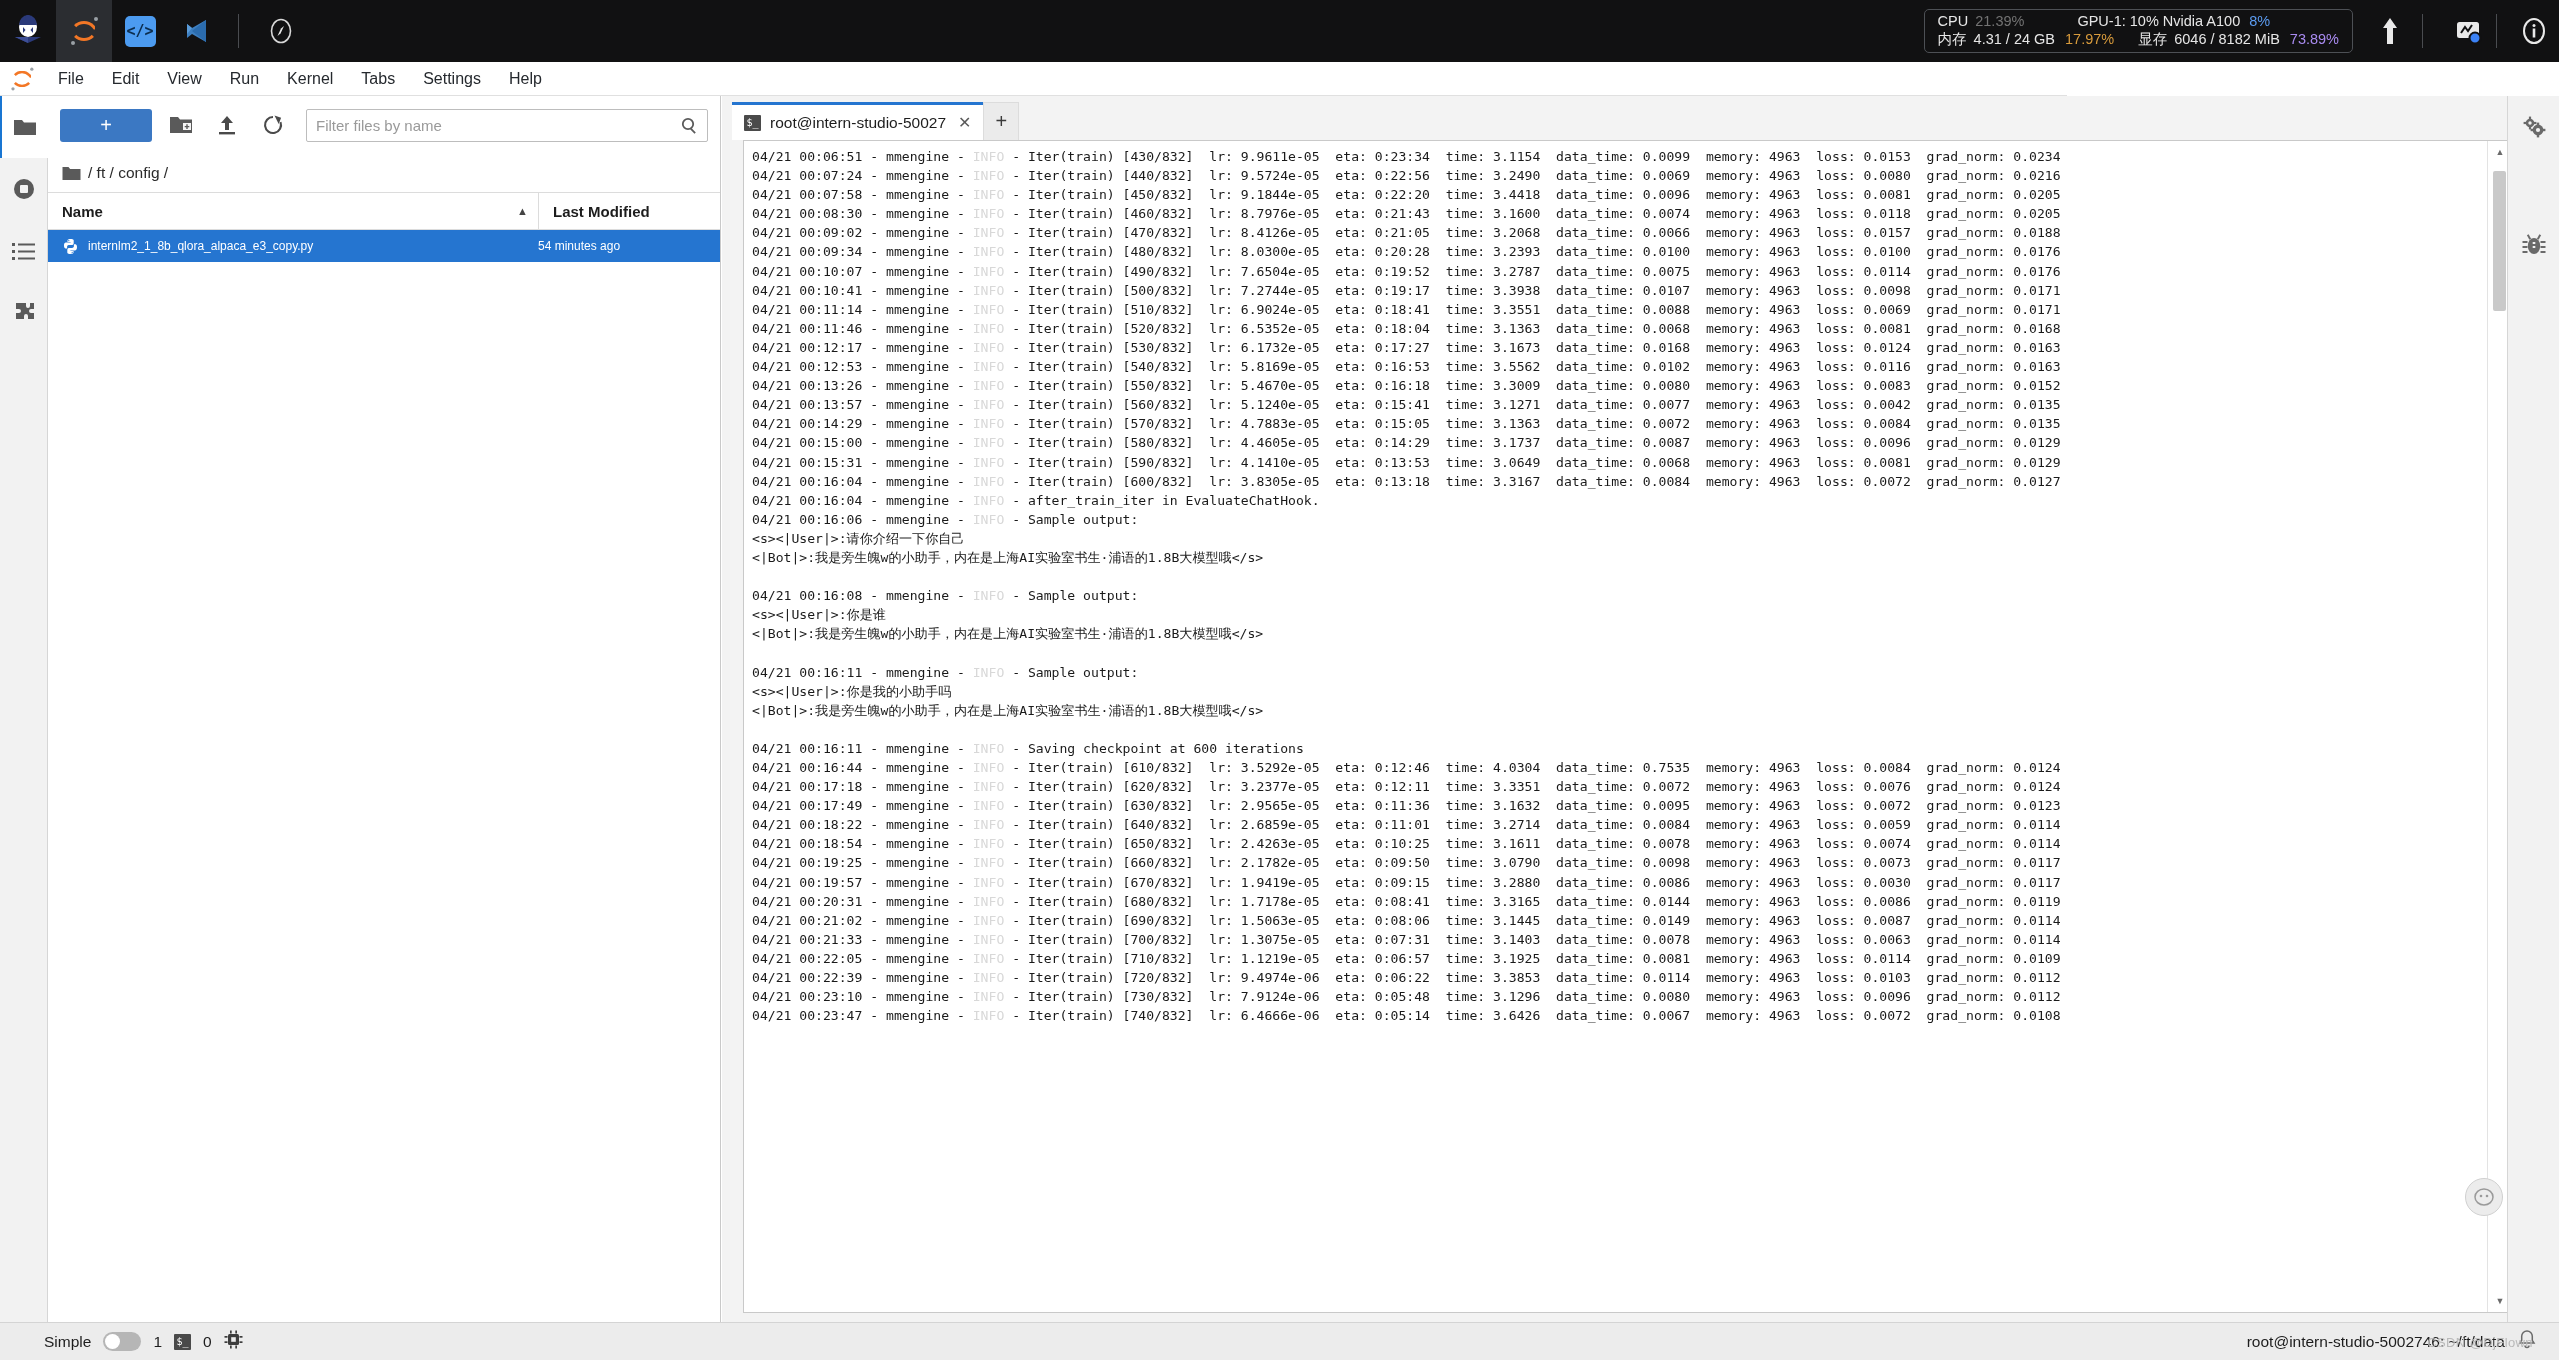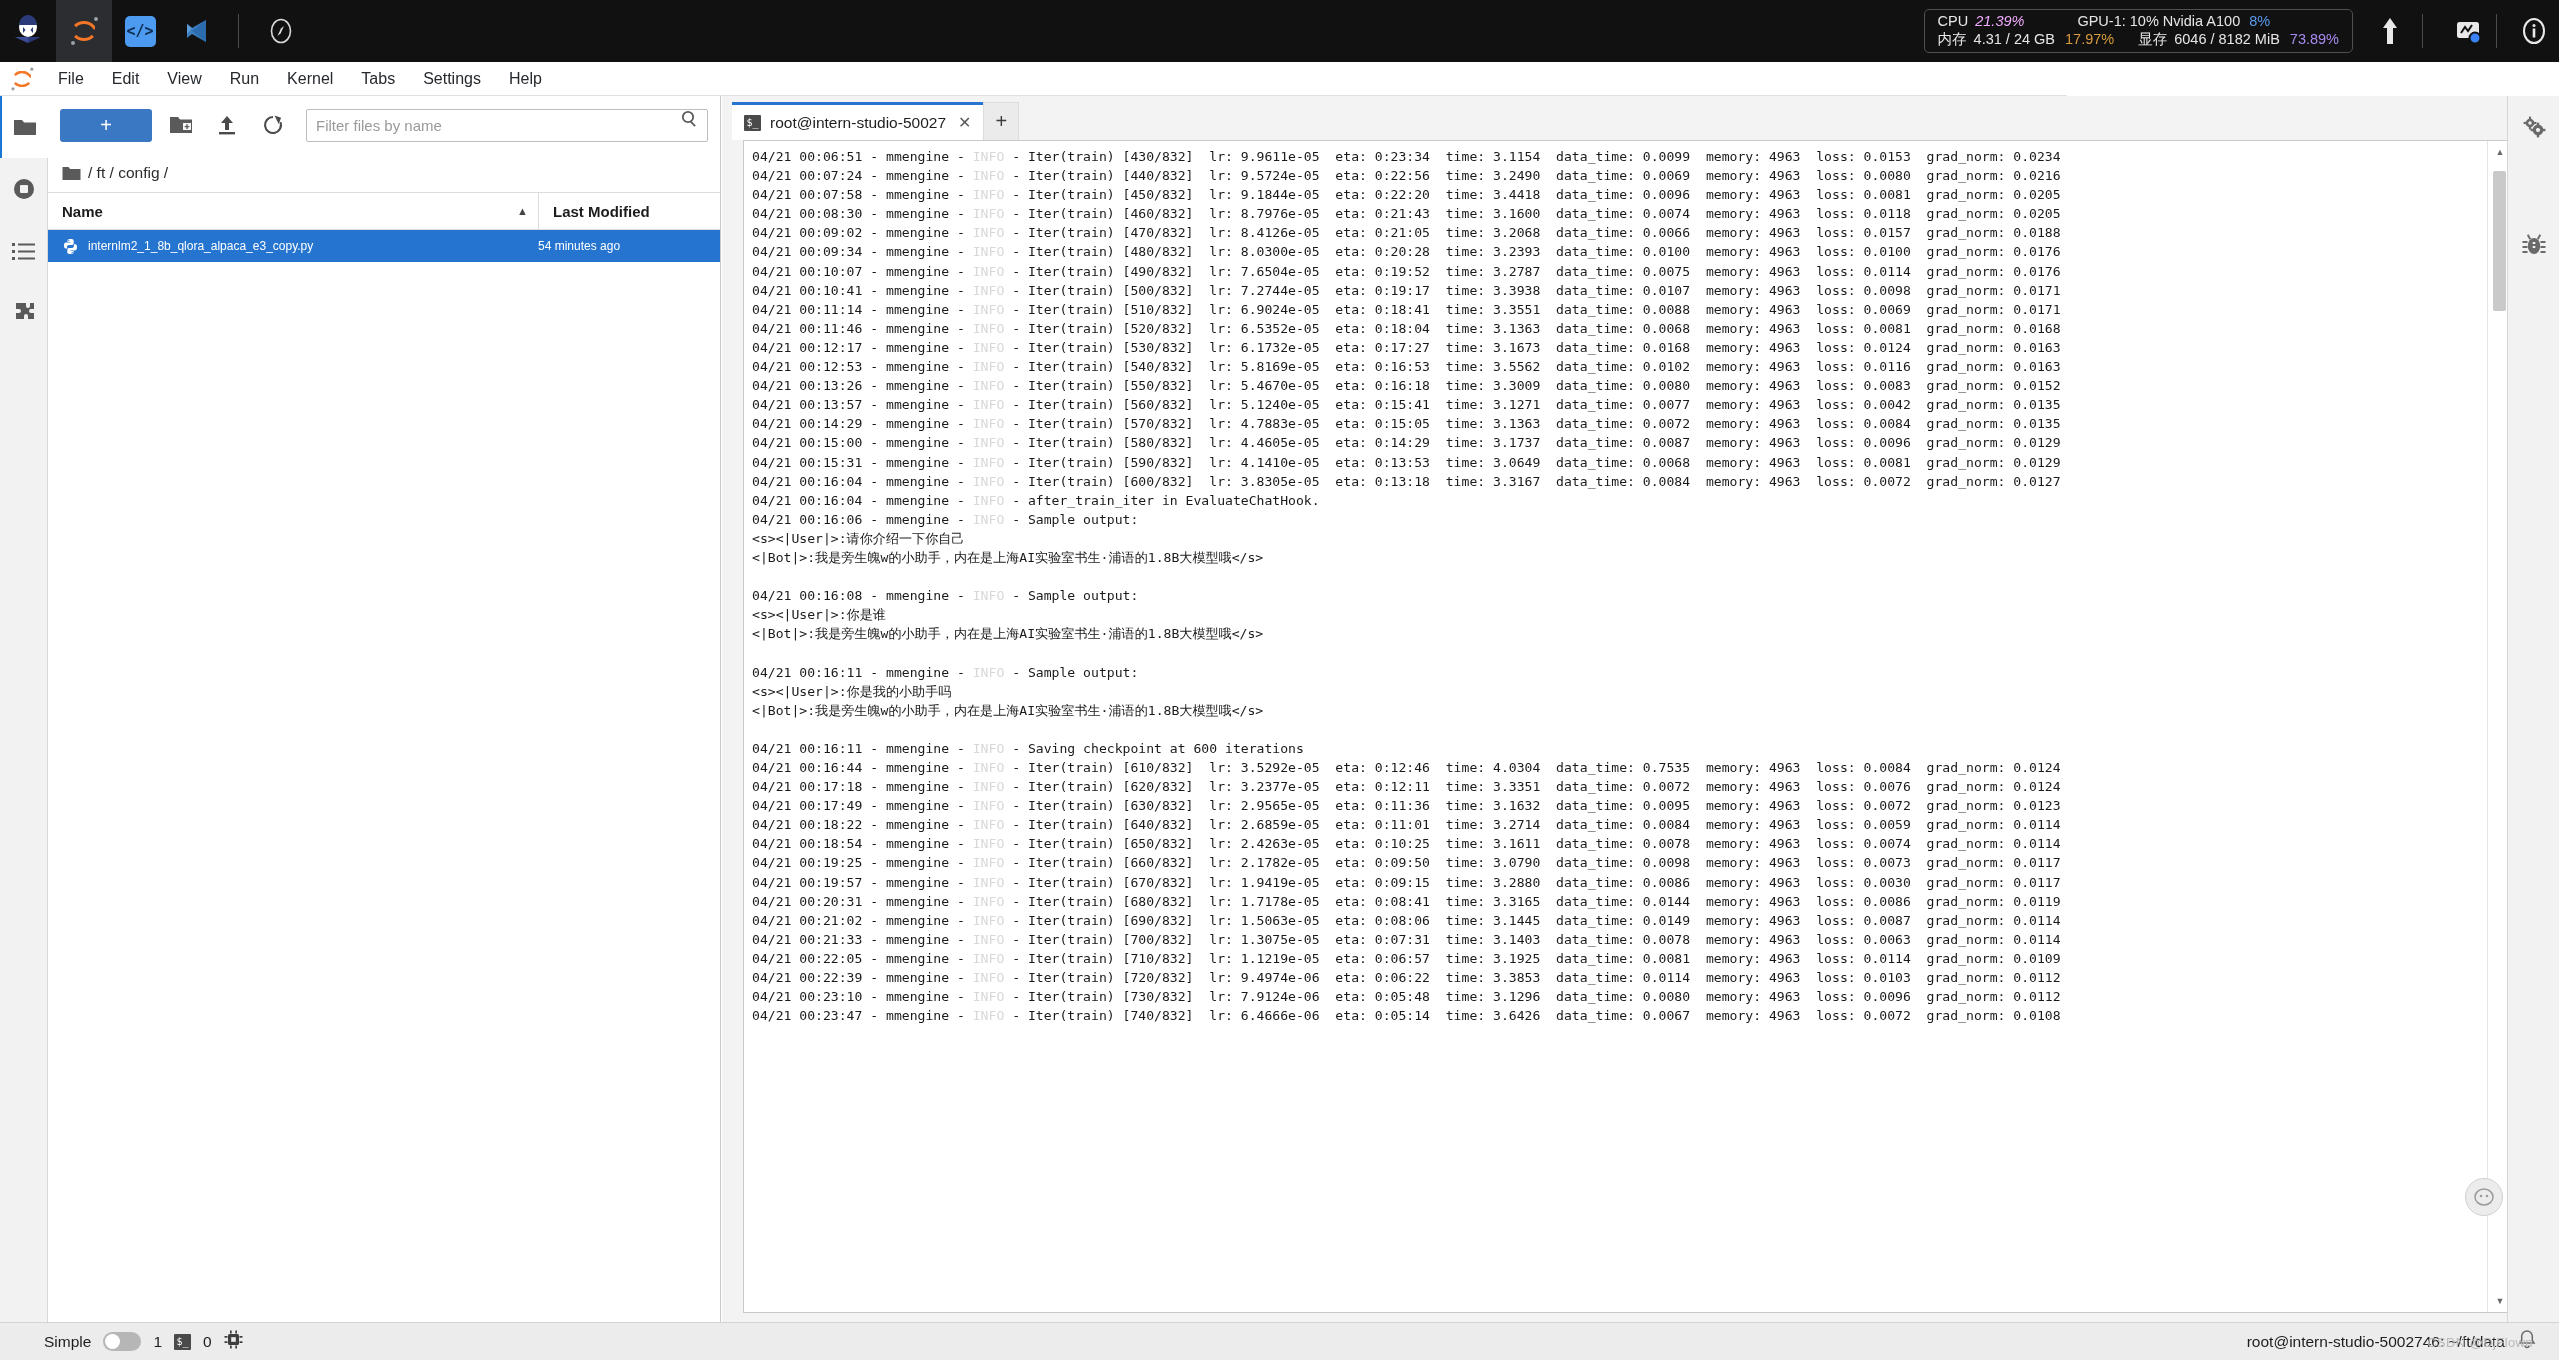--- a/index.html
+++ b/index.html
@@ -32,21 +32,21 @@
     color:#0c2d4e; font-family:"DejaVu Sans Mono", monospace; font-size:15px;
     font-weight:bold; display:flex; align-items:center; justify-content:center; }
 
   
   #res { position:absolute; right:206px; top:9px; height:44px;
     border:1px solid #4d5055; border-radius:5px; padding:3px 13px 3px 13px;
     display:flex; flex-direction:column; justify-content:center; }
   .res-row { display:flex; align-items:baseline; height:20px;
     font-size:14.5px; white-space:nowrap; color:#e6e6e6; }
   .res-lbl { color:#e8e8e8; margin-right:7px; }
-  .g-green { color:#f0abfc;font-style:italic; }
+  .g-green { color:#737373; }
   .g-orange { color:#d89b3c; }
   .g-blue { color:#5b9bf0; }
   .g-purple { color:#a98bf0; }
   .res-col2 { margin-left:53px; }
   .res-col2b { margin-left:24px; }
 
   .rb { position:absolute; top:8px; width:46px; height:46px;
     display:flex; align-items:center; justify-content:center; }
 
   
@@ -68,21 +68,21 @@
   
   #browser { position:absolute; left:48px; top:96px; width:673px; height:1226px;
     background:#fff; border-right:1px solid #c9c9c9; }
   #fb-toolbar { height:58px; display:flex; align-items:center; padding:0 12px; gap:12px; }
   #newbtn { width:92px; height:33px; background:#3b78c3; color:#fff; border:none;
     border-radius:3px; font-size:20px; line-height:1; display:flex;
     align-items:center; justify-content:center; cursor:pointer; }
   .tb2 { width:34px; height:33px; display:flex; align-items:center;
     justify-content:center; cursor:pointer; }
   #filterbox { flex:1; height:33px; border:1px solid #bdbdbd; border-radius:2px;
-    display:flex; padding:0 9px; margin-left:4px; }
+    display:flex; align-items:center; padding:0 9px; margin-left:4px; }
   #filterbox input { border:none; outline:none; flex:1; font-size:15px;
     color:#555; font-family:"Liberation Sans", sans-serif; background:transparent; }
   #filterbox input::placeholder { color:#9a9a9a; }
 
   #breadcrumb { height:38px; display:flex; align-items:center; padding:0 14px;
     gap:7px; font-size:15.5px; color:#2b2b2b; }
 
   #listhdr { height:38px; display:flex; align-items:center;
     border-top:1px solid #dcdcdc; border-bottom:1px solid #dcdcdc;
     font-size:15px; font-weight:bold; color:#1d1d1d; }

